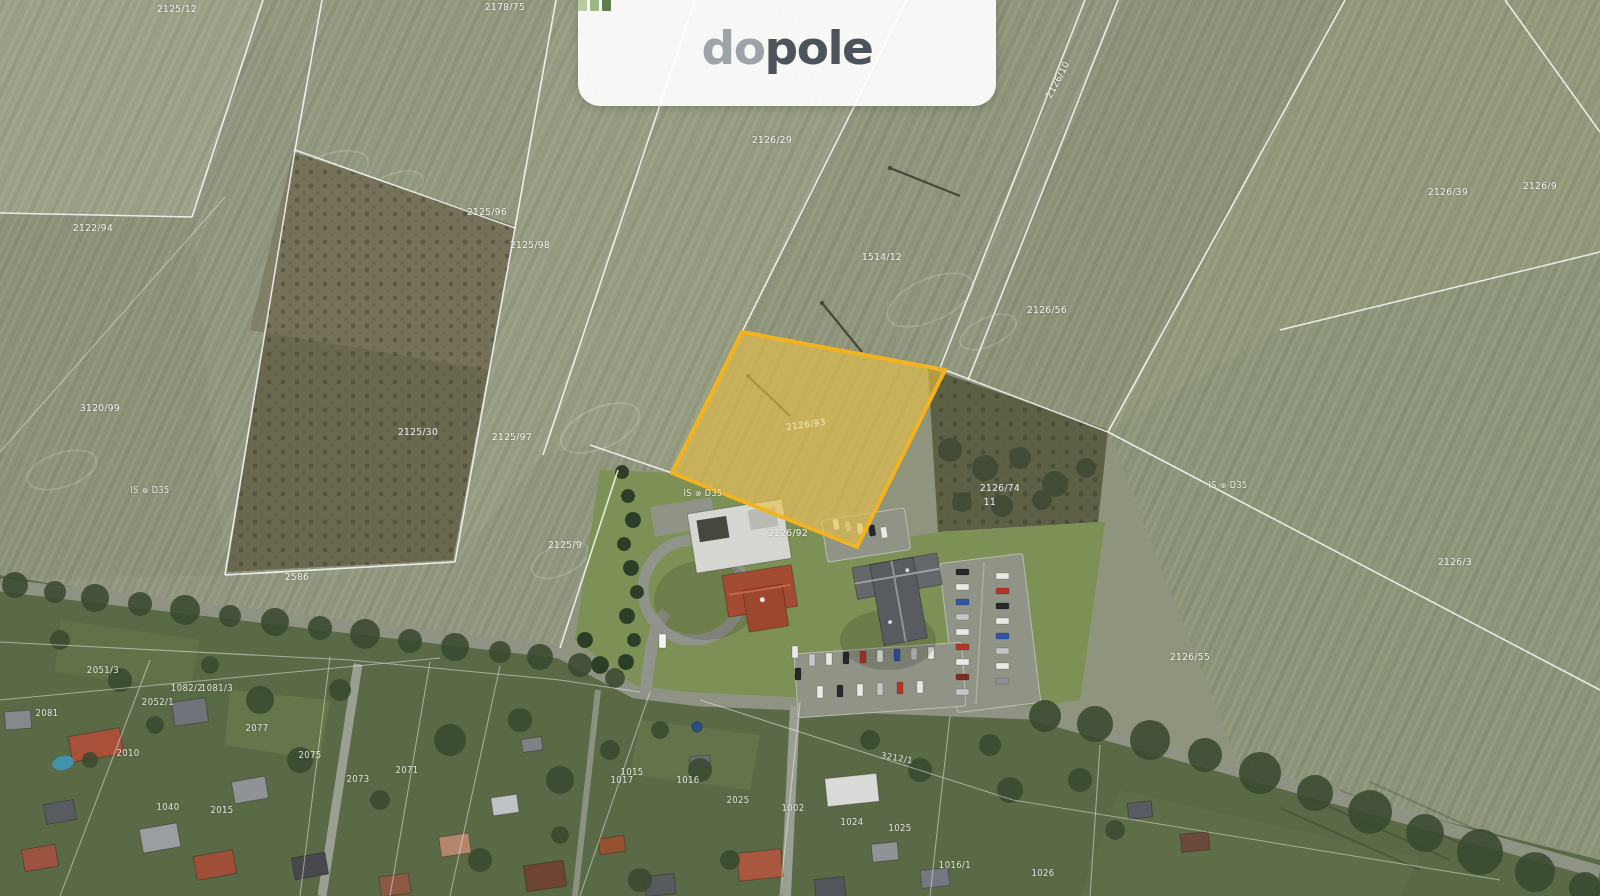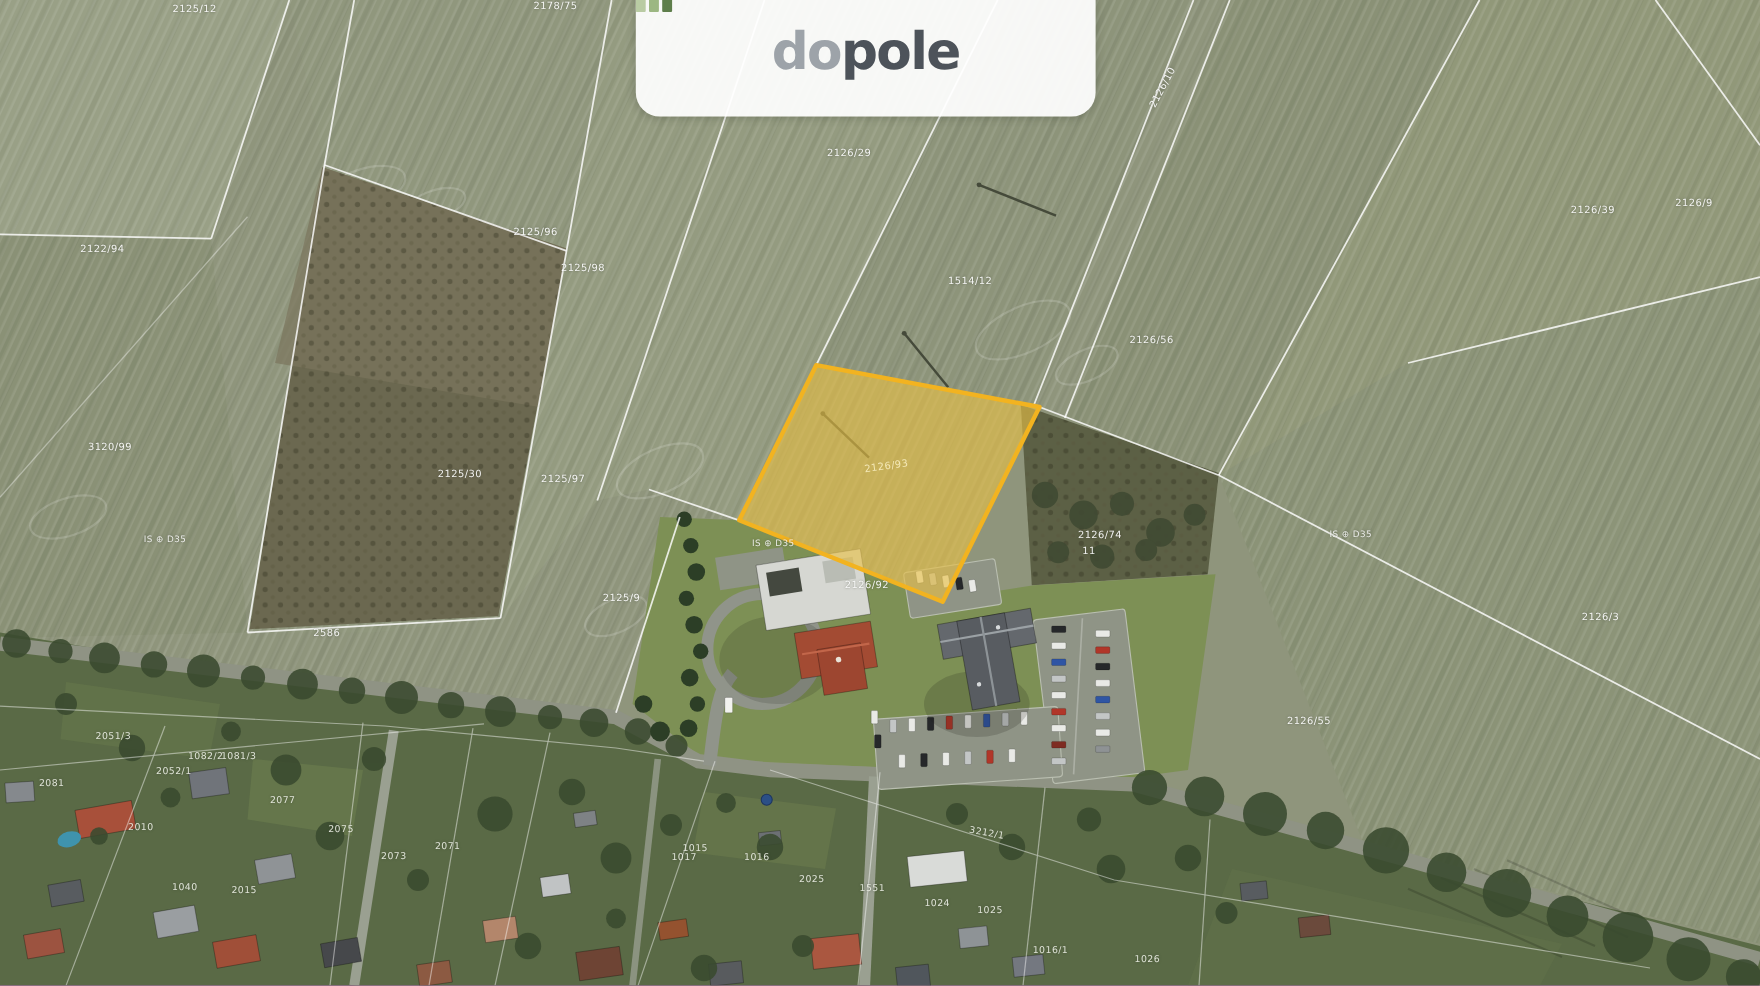--- a/index.html
+++ b/index.html
@@ -376,21 +376,21 @@
       <span class="plabel village" style="left: 358px; top: 753px; transform: translate(-50%, -50%); margin-top: 26px;">2073</span>
       <span class="plabel village" style="left: 407px; top: 770px; transform: translate(-50%, -50%);">2071</span>
       <span class="plabel village" style="left: 128px; top: 753px; transform: translate(-50%, -50%);">2010</span>
       <span class="plabel village" style="left: 168px; top: 807px; transform: translate(-50%, -50%);">1040</span>
       <span class="plabel village" style="left: 222px; top: 810px; transform: translate(-50%, -50%);">2015</span>
       <span class="plabel village" style="left: 897px; top: 758px; transform: translate(-50%, -50%) rotate(10deg);">3212/1</span>
       <span class="plabel village" style="left: 575px; top: 780px; transform: translate(-50%, -50%); margin-left: 47px;">1017</span>
       <span class="plabel village" style="left: 632px; top: 772px; transform: translate(-50%, -50%);">1015</span>
       <span class="plabel village" style="left: 688px; top: 780px; transform: translate(-50%, -50%);">1016</span>
       <span class="plabel village" style="left: 738px; top: 800px; transform: translate(-50%, -50%);">2025</span>
-      <span class="plabel village" style="left: 793px; top: 808px; transform: translate(-50%, -50%);">1551</span>
+      <span class="plabel village" style="left: 793px; top: 808px; transform: translate(-50%, -50%);">1002</span>
       <span class="plabel village" style="left: 852px; top: 822px; transform: translate(-50%, -50%);">1024</span>
       <span class="plabel village" style="left: 900px; top: 828px; transform: translate(-50%, -50%);">1025</span>
       <span class="plabel village" style="left: 955px; top: 865px; transform: translate(-50%, -50%);">1016/1</span>
       <span class="plabel village" style="left: 1043px; top: 873px; transform: translate(-50%, -50%); text-align: right;">1026</span>
       <span class="plabel utility" style="left: 150px; top: 491px; transform: translate(-50%, -50%);">IS ⊕ D35</span>
       <span class="plabel utility" style="left: 703px; top: 494px; transform: translate(-50%, -50%);">IS ⊕ D35</span>
       <span class="plabel utility" style="left: 1228px; top: 486px; transform: translate(-50%, -50%);">IS ⊕ D35</span>
       <span class="plabel on-highlight" style="left: 806px; top: 425px; transform: translate(-50%, -50%) rotate(-8deg);">2126/93</span>
     </div>
 

